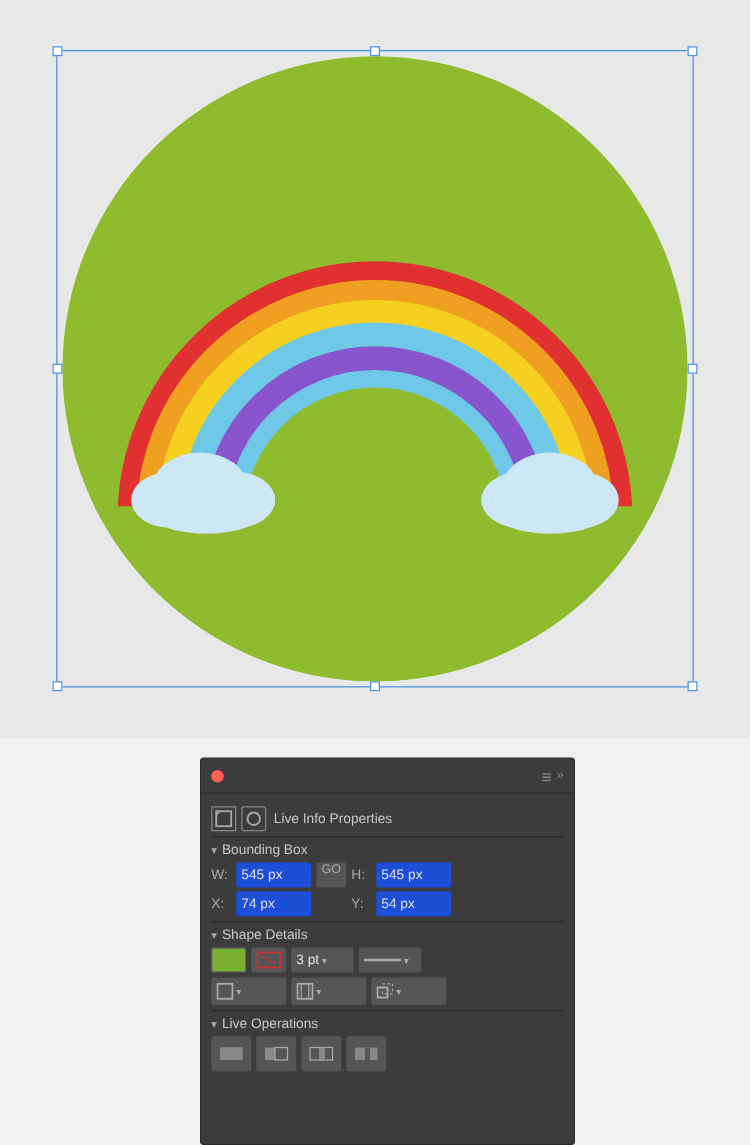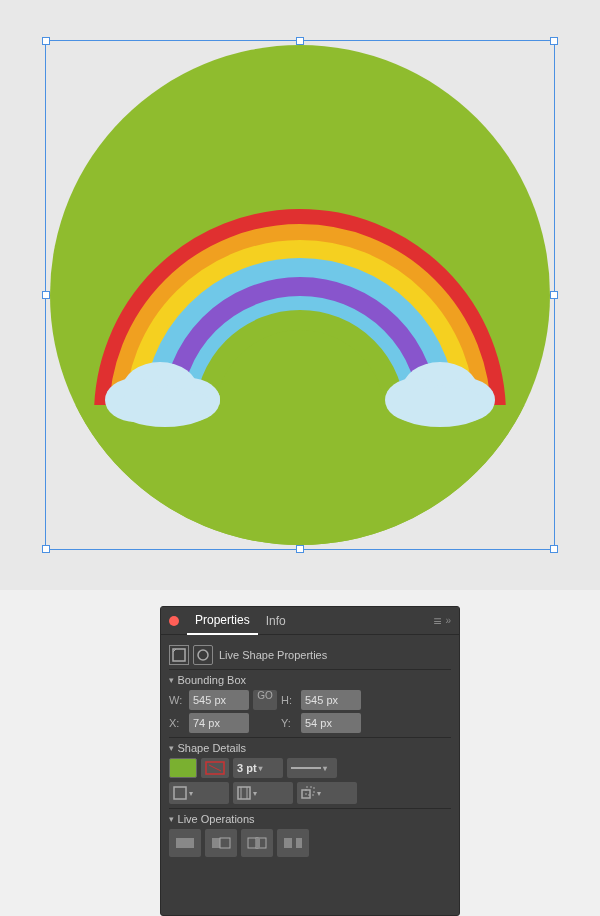--- a/index.html
+++ b/index.html
@@ -189,21 +189,21 @@
       gap: 4px;
     }
 
     .field-label {
       color: #aaa;
       font-size: 11px;
       width: 16px;
     }
 
     .field-input {
-      background: #737373;
+      background: #1d4ed8;
       border: none;
       color: #e0e0e0;
       font-size: 11px;
       padding: 2px 4px;
       width: 60px;
       height: 20px;
       border-radius: 2px;
     }
 
     .link-btn {
@@ -218,21 +218,20 @@
       display: flex;
       justify-content: center;
     }
 
     
     .shape-details-row {
       display: flex;
       align-items: center;
       margin-bottom: 4px;
       gap: 4px;
-      font-weight: bold;
     }
 
     .color-swatch {
       width: 28px;
       height: 20px;
       background: #7ab030;
       border-radius: 2px;
       cursor: pointer;
       border: 1px solid #666;
     }
@@ -392,47 +391,39 @@
         <ellipse cx="390" cy="362" rx="48" ry="20" fill="#cce8f4"></ellipse>
       </g>
     </svg>
   </div>
 </div>
 
 <div class="properties-panel">
 
   <div class="panel-header">
     <div class="close-btn"></div>
-    <div class="panel-tabs">
-      <div class="tab active">
-        <span>Properties</span>
-      </div>
-      <div class="tab">
-        <span>Info</span>
-      </div>
-    </div>
     <span class="panel-menu-icon">≡</span>
     <span class="expand-icon">»</span>
   </div>
 
   <div class="panel-body">
 
     <div class="live-shape-row">
       <div class="shape-icon-box">
         <svg width="14" height="14" viewBox="0 0 14 14">
           <rect x="1" y="1" width="12" height="12" fill="none" stroke="#aaa" stroke-width="1.5"></rect>
           <line x1="1" y1="4" x2="4" y2="1" stroke="#aaa" stroke-width="1"></line>
         </svg>
       </div>
       <div class="shape-icon-circle">
         <svg width="14" height="14" viewBox="0 0 14 14">
           <circle cx="7" cy="7" r="5" fill="none" stroke="#aaa" stroke-width="1.5"></circle>
         </svg>
       </div>
-      <span class="live-shape-label">Live Shape Properties</span>
+      <span class="live-shape-label">Live Info Properties</span>
     </div>
 
     <div class="section-label">
       <span class="chevron">▾</span>
       <span>Bounding Box</span>
     </div>
 
     <div class="field-row">
       <span class="field-label">W:</span>
       <input class="field-input" type="text" value="545 px" style="">

